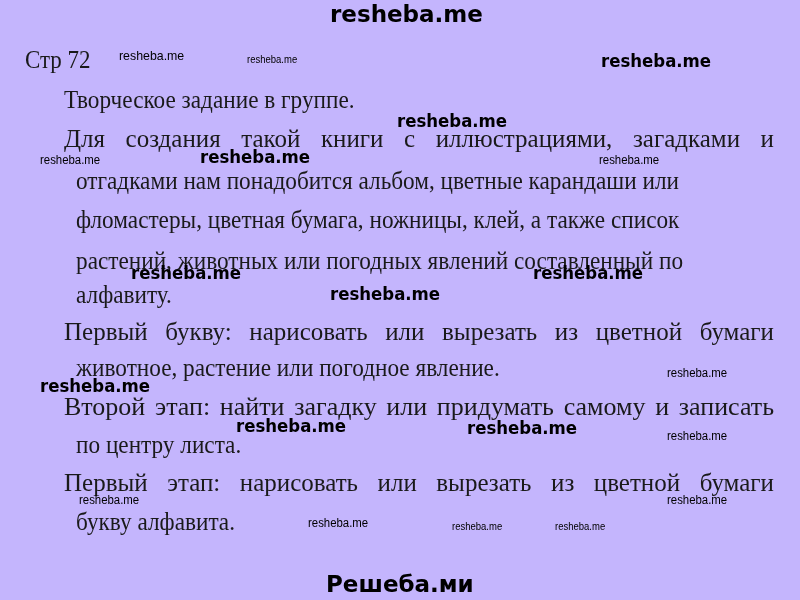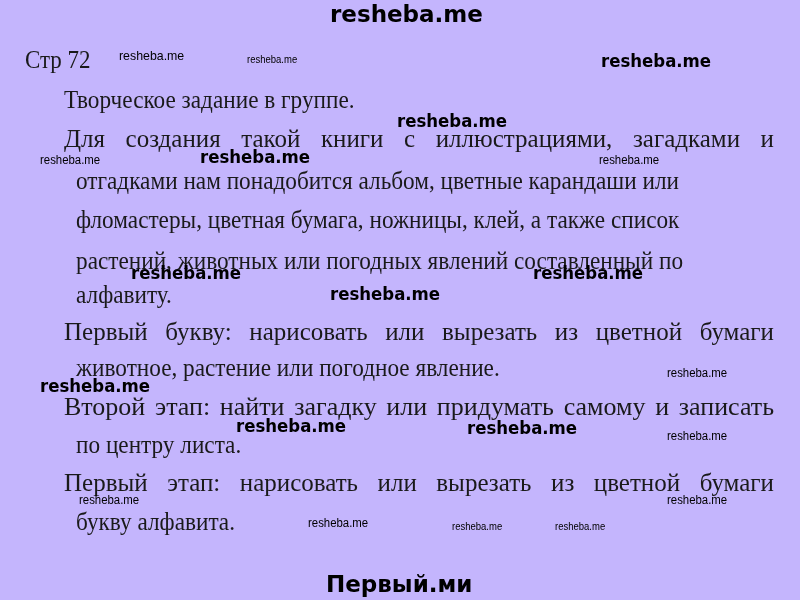--- a/index.html
+++ b/index.html
@@ -83,14 +83,14 @@
       <div class="wm-big" style="left: 236px; top: 417px; font-size: 18px; transform: scaleX(0.92);">resheba.me</div>
       <div class="wm-big" style="left: 467px; top: 419px; font-size: 18px; transform: scaleX(0.92);">resheba.me</div>
       <div class="wm-small" style="left: 667px; top: 430px; font-size: 12px; transform: scaleX(0.95);">resheba.me</div>
       <div class="wm-small" style="left: 79px; top: 494px; font-size: 12px; transform: scaleX(0.95);">resheba.me</div>
       <div class="wm-small" style="left: 667px; top: 494px; font-size: 12px; transform: scaleX(0.95);">resheba.me</div>
       <div class="wm-small" style="left: 308px; top: 517px; font-size: 12px; transform: scaleX(0.95);">resheba.me</div>
       <div class="wm-small" style="left: 452px; top: 522px; font-size: 10px; transform: scaleX(0.95);">resheba.me</div>
       <div class="wm-small" style="left: 555px; top: 522px; font-size: 10px; transform: scaleX(0.95);">resheba.me</div>
     </div>
 
-  <div class="wm-big" style="left:326px; top:573px; font-size:23px;">Первый.ми</div>
+  <div class="wm-big" style="left:326px; top:573px; font-size:23px;">Решеба.ми</div>
 </div>
 
 </body></html>

